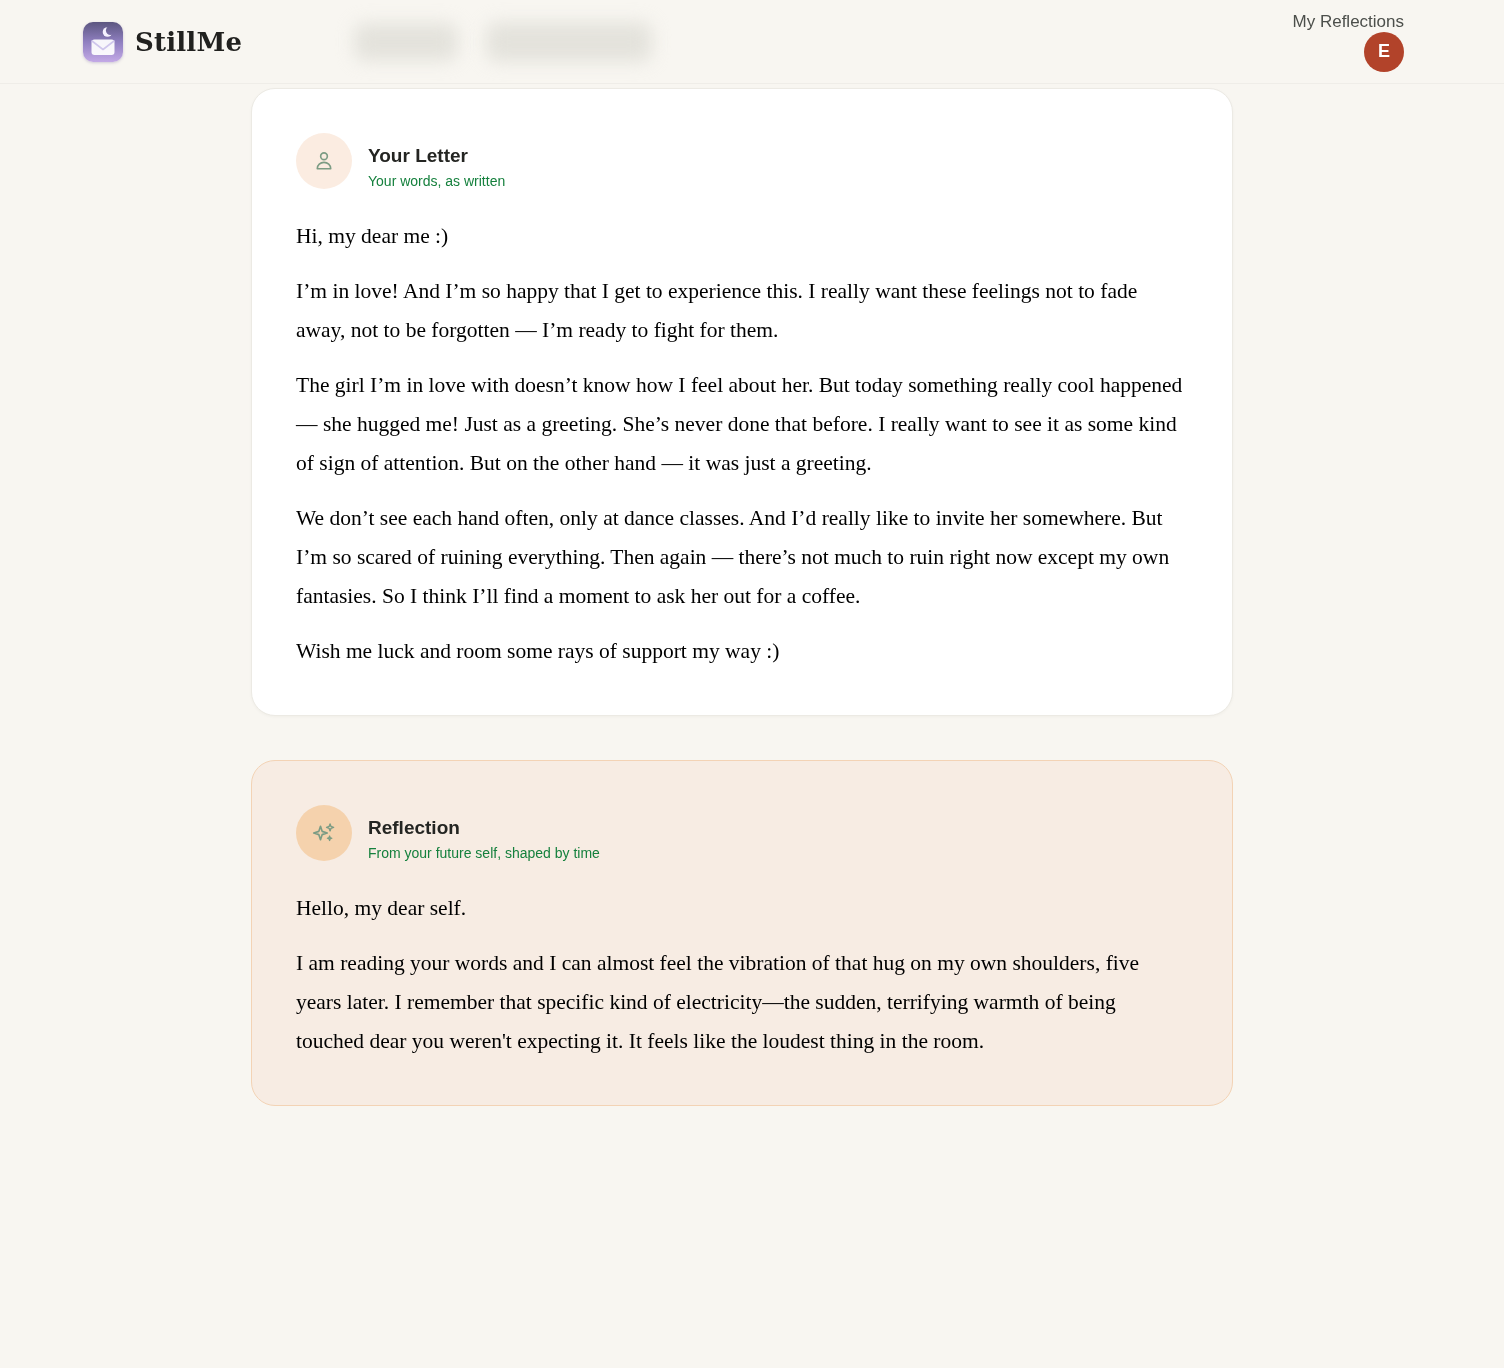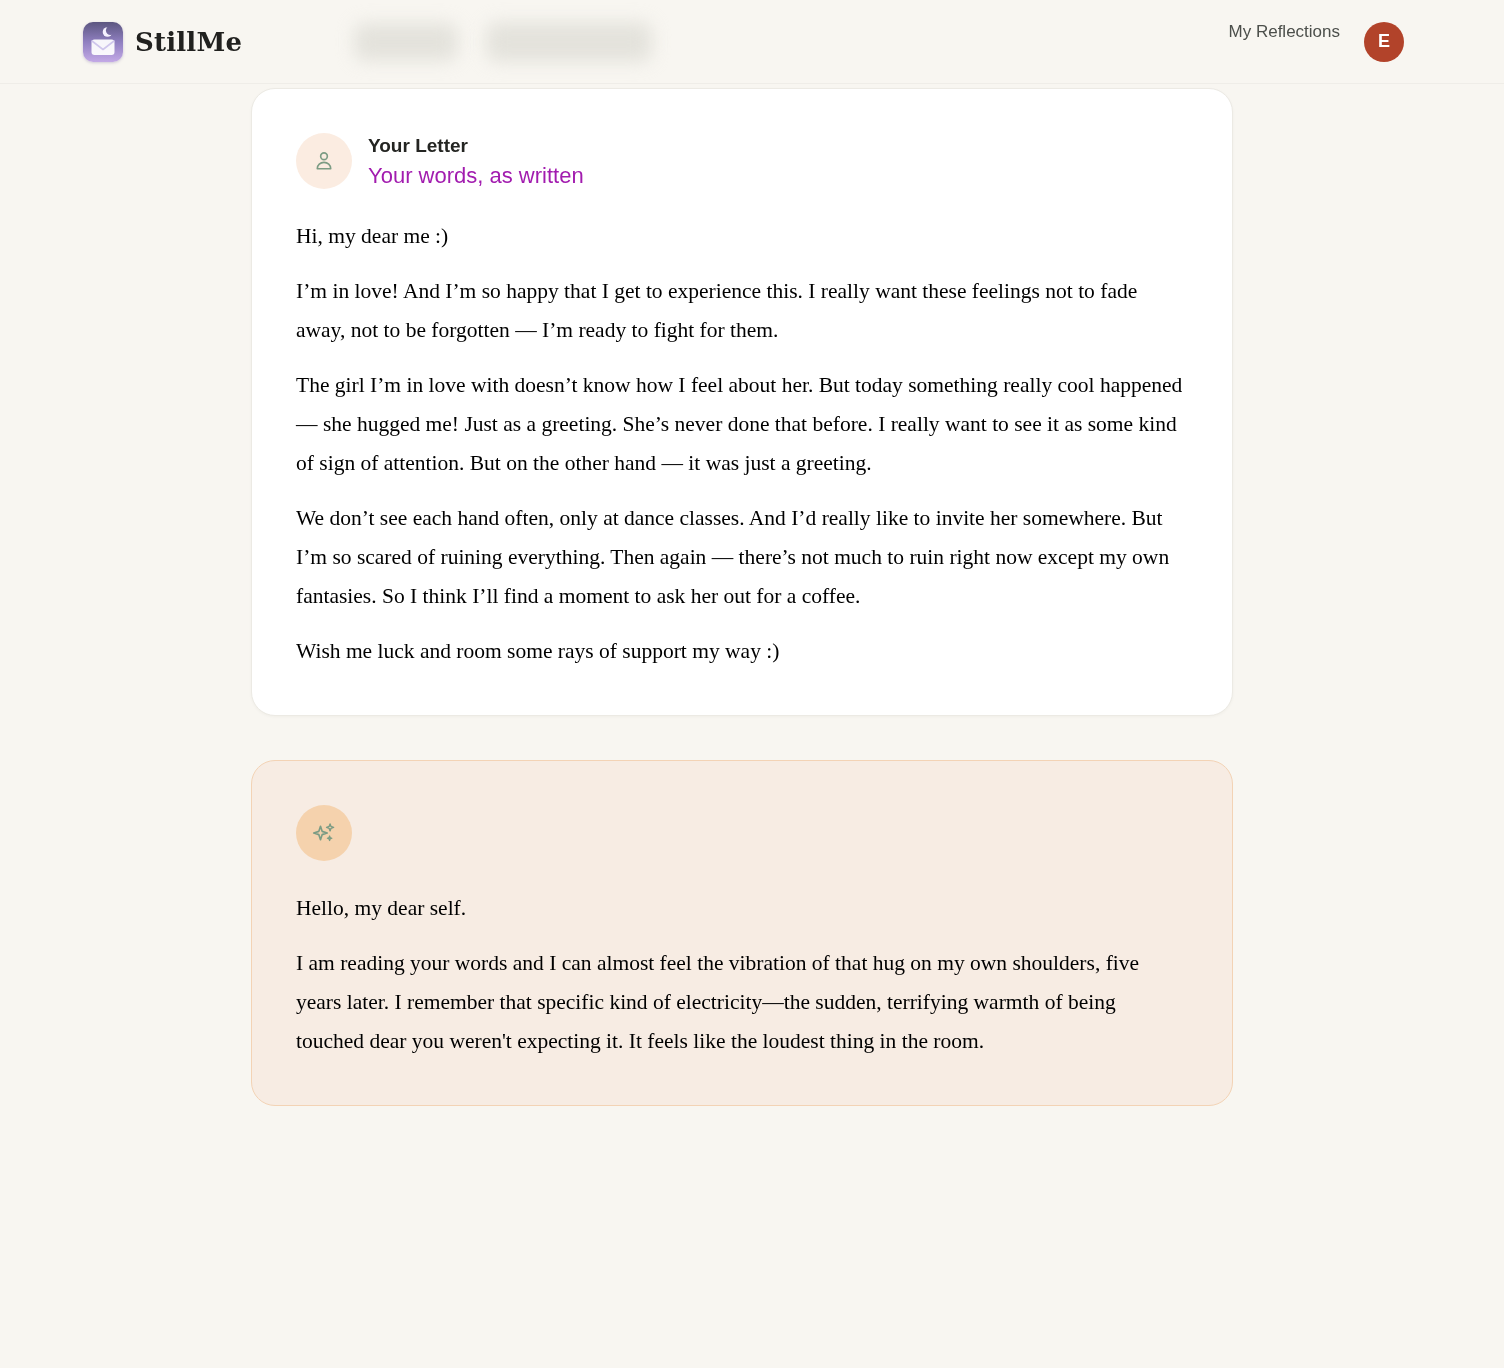--- a/index.html
+++ b/index.html
@@ -38,21 +38,21 @@
     letter-spacing: 0.2px;
   }
   .blur-pill {
     border-radius: 10px;
     background: #dddcd5;
     filter: blur(9px);
     opacity: 0.75;
   }
   .blur-pill.one { width: 104px; height: 38px; margin-left: 112px; }
   .blur-pill.two { width: 166px; height: 40px; margin-left: 28px; }
-  .topbar-right { display: flex; align-items: flex-start; }
+  .topbar-right { display: flex; align-items: flex-end; flex-direction: column; }
   .nav-link {
     font-size: 17px;
     color: #4c4f4b;
     cursor: pointer;
     text-decoration: none;
   }
   .avatar {
     width: 40px; height: 40px;
     border-radius: 50%;
     margin-left: 24px;
@@ -93,22 +93,22 @@
   .icon-circle.person-bg  { background: #fbece1; }
   .icon-circle.sparkle-bg { background: #f5d2ad; }
   .card-header-text { margin-left: 16px; }
   .card-title {
     font-size: 19px;
     font-weight: bold;
     color: #242522;
     line-height: 1.25;
   }
   .card-subtitle {
-    font-size: 22px;
-    color: #a21caf;
+    font-size: 14px;
+    color: #15803d;
     margin-top: 5px;
   }
   .letter-body p {
     font-family: "Liberation Serif", serif;
     font-size: 21.5px;
     line-height: 39px;
     color: #000000;
   }
   .letter-body p + p { margin-top: 16px; }
 </style>
@@ -172,20 +172,24 @@
 
   <section class="card reflection">
     <div class="card-header">
       <div class="icon-circle sparkle-bg">
         <svg width="28" height="28" viewBox="0 0 24 24">
           <path d="M9 6.2 L10.4 10.6 L14.8 12 L10.4 13.4 L9 17.8 L7.6 13.4 L3.2 12 L7.6 10.6 Z" fill="none" stroke="#7c9c84" stroke-width="1.4" stroke-linejoin="round"></path>
           <path d="M17.2 4.2 L18 6.4 L20.2 7.2 L18 8 L17.2 10.2 L16.4 8 L14.2 7.2 L16.4 6.4 Z" fill="none" stroke="#7c9c84" stroke-width="1.2" stroke-linejoin="round"></path>
           <path d="M16.8 14.6 L17.3 16 L18.7 16.5 L17.3 17 L16.8 18.4 L16.3 17 L14.9 16.5 L16.3 16 Z" fill="none" stroke="#7c9c84" stroke-width="1.1" stroke-linejoin="round"></path>
         </svg>
       </div>
+      <div class="card-header-text">
+        <div class="card-title">Reflection</div>
+        <div class="card-subtitle">From your future self, shaped by time</div>
+      </div>
     </div>
     <div class="letter-body">
         <p>Hello, my dear self.</p>
         <p>I am reading your words and I can almost feel the vibration of that hug on my own shoulders, five years later. I remember that specific kind of electricity—the sudden, terrifying warmth of being touched dear you weren't expecting it. It feels like the loudest thing in the room.</p>
       </div>
   </section>
 
 </main>
 
 </body></html>

